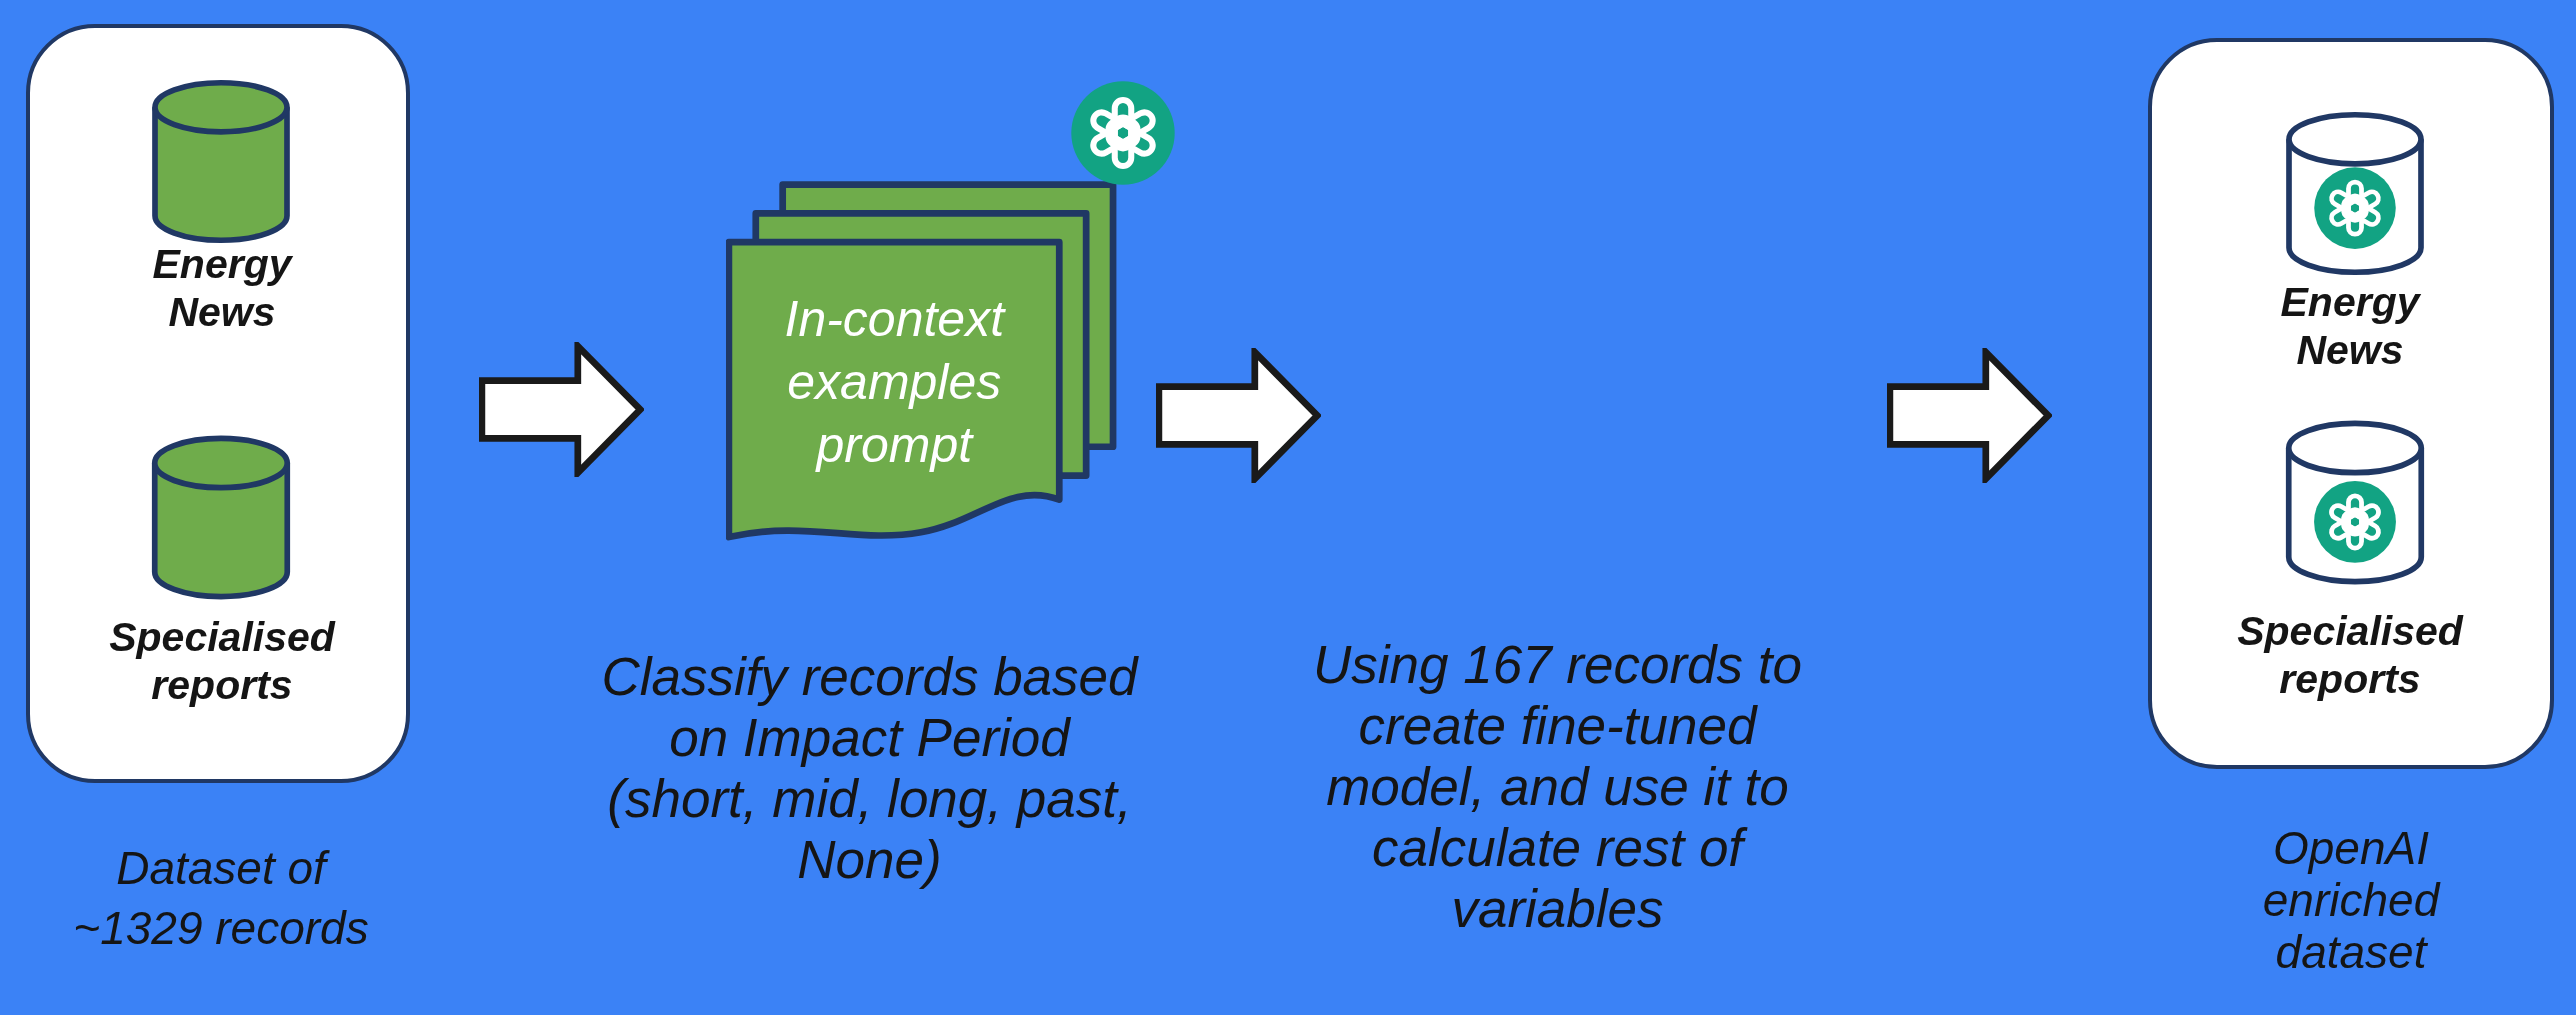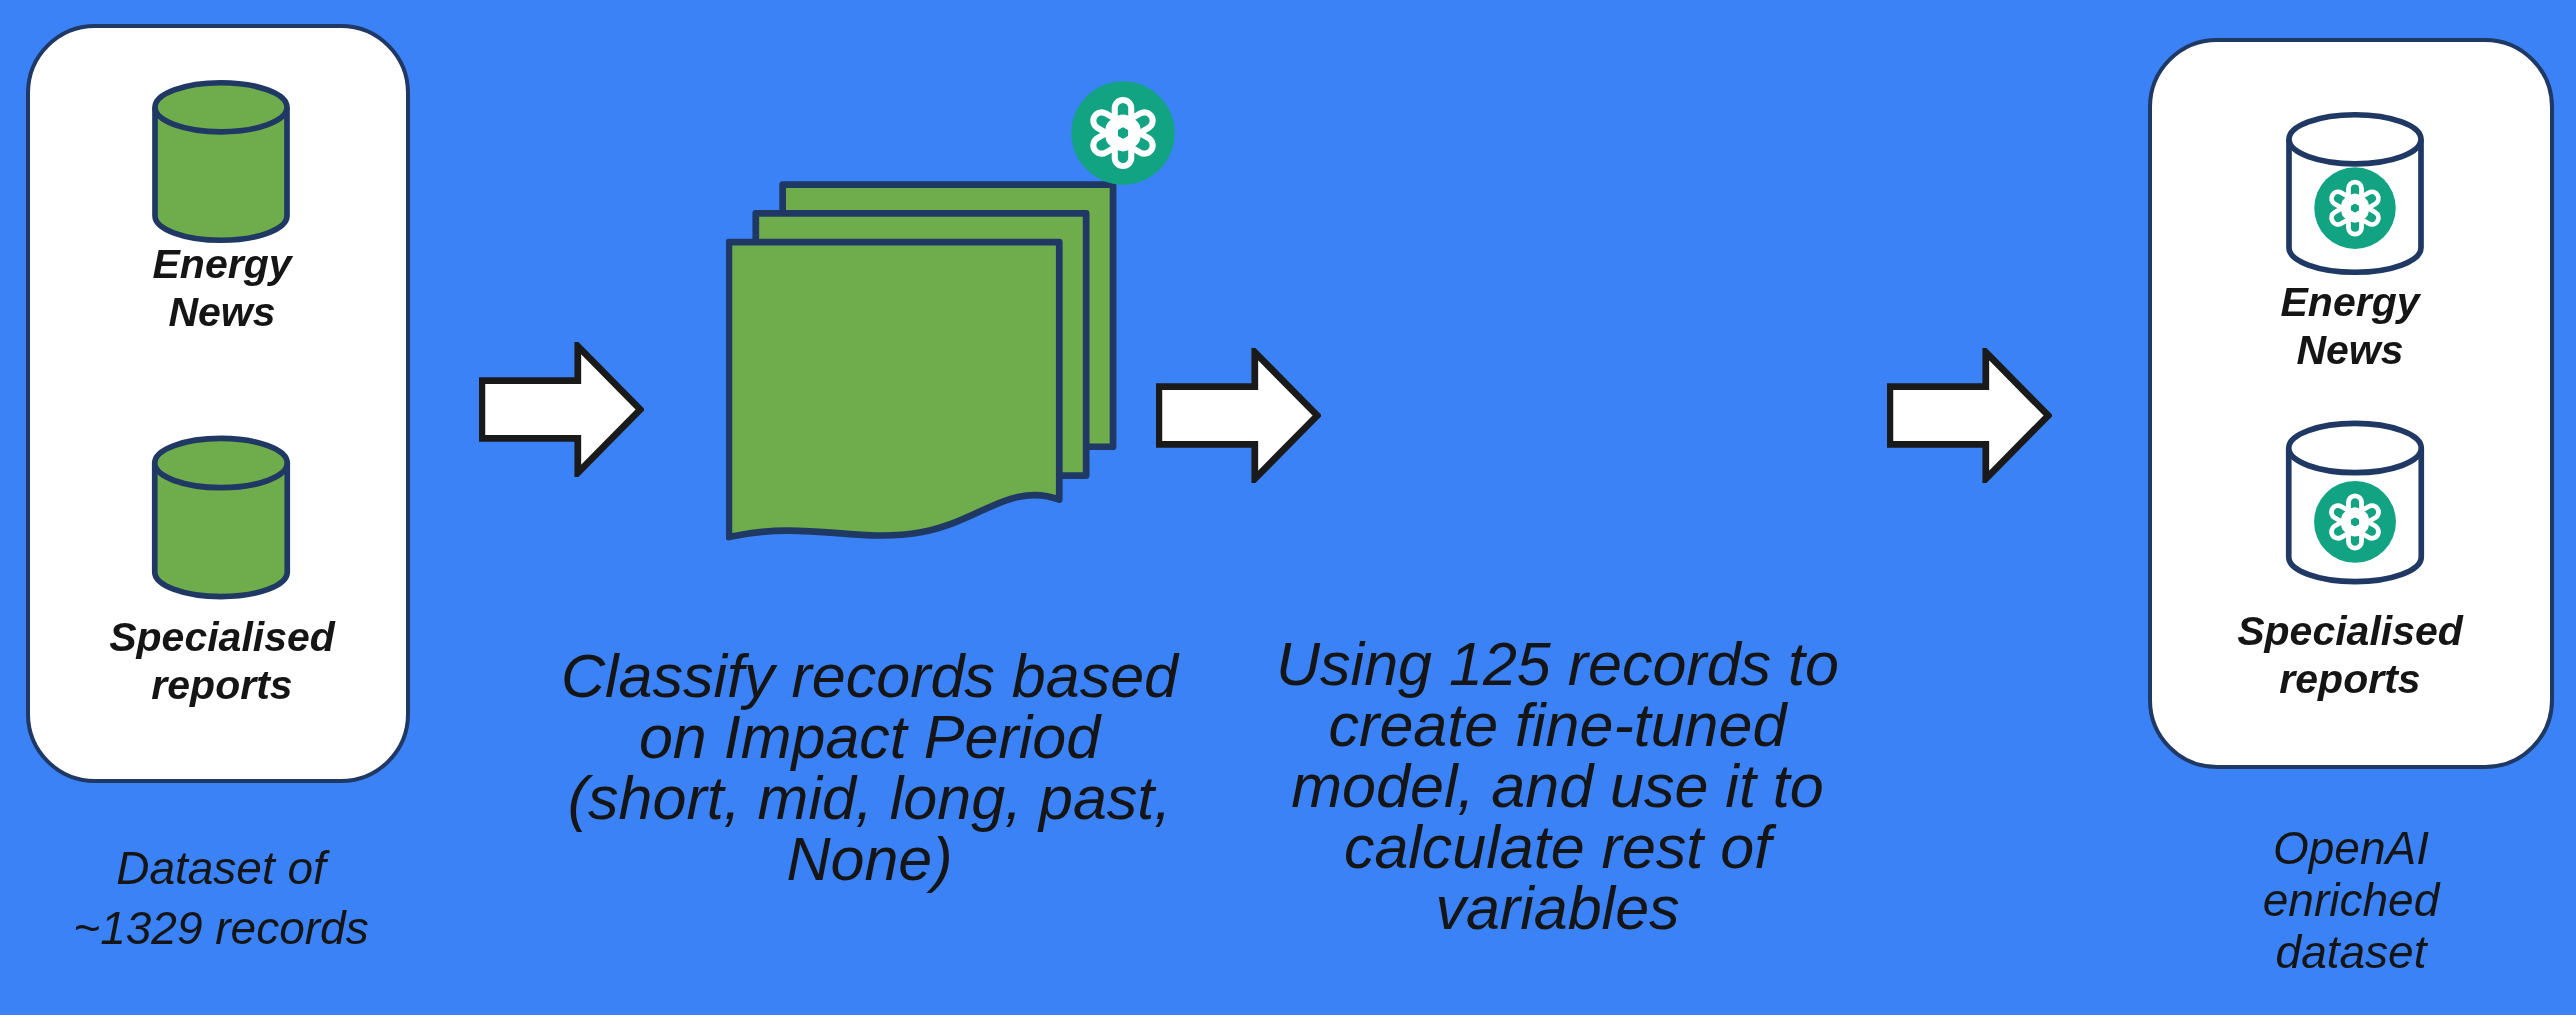--- a/index.html
+++ b/index.html
@@ -32,21 +32,21 @@
     white-space:pre-line;
     font-weight:bold;
     font-size:41px;
     line-height:48px;
     color:var(--ink);
   }
   .caption{
     position:absolute;
     text-align:center;
     white-space:pre-line;
-    font-size:61px;
+    font-size:53px;
     line-height:61px;
     color:var(--ink);
   }
   .caption.small{font-size:46px;line-height:52px;}
   .doc-text{
     position:absolute;
     text-align:center;
     white-space:pre-line;
     color:#fff;
     font-size:50px;
@@ -110,31 +110,34 @@
     <use href="#block-arrow"></use>
   </svg>
 
   <div class="abs" style="left:726px;top:67px;width:461px;height:481px">
     <svg class="abs" style="left:0;top:0" width="461" height="481" viewBox="0 0 480 500">
       <use href="#doc-stack-shape"></use>
     </svg>
     <svg class="abs" style="left:342px;top:10.6px" width="110" height="110" viewBox="-50 -50 100 100">
       <use href="#openai-logo"></use>
     </svg>
+    <div class="doc-text" style="left:4.8px;top:221px;width:327px">In-context
+examples
+prompt</div>
   </div>
   <div class="caption" style="left:533px;top:646px;width:673px">Classify records based
 on Impact Period
 (short, mid, long, past,
 None)</div>
 
   <svg class="abs" style="left:1156px;top:348px" width="165" height="135" viewBox="0 0 172 140">
     <use href="#block-arrow"></use>
   </svg>
 
-  <div class="caption" style="left:1221px;top:634px;width:673px">Using 125 records to
+  <div class="caption" style="left:1221px;top:634px;width:673px">Using 167 records to
 create fine-tuned
 model, and use it to
 calculate rest of
 variables</div>
 
   <svg class="abs" style="left:1887px;top:348px" width="165" height="135" viewBox="0 0 172 140">
     <use href="#block-arrow"></use>
   </svg>
 
   <div class="panel" style="left:2148px;top:38px;width:406px;height:731px">

